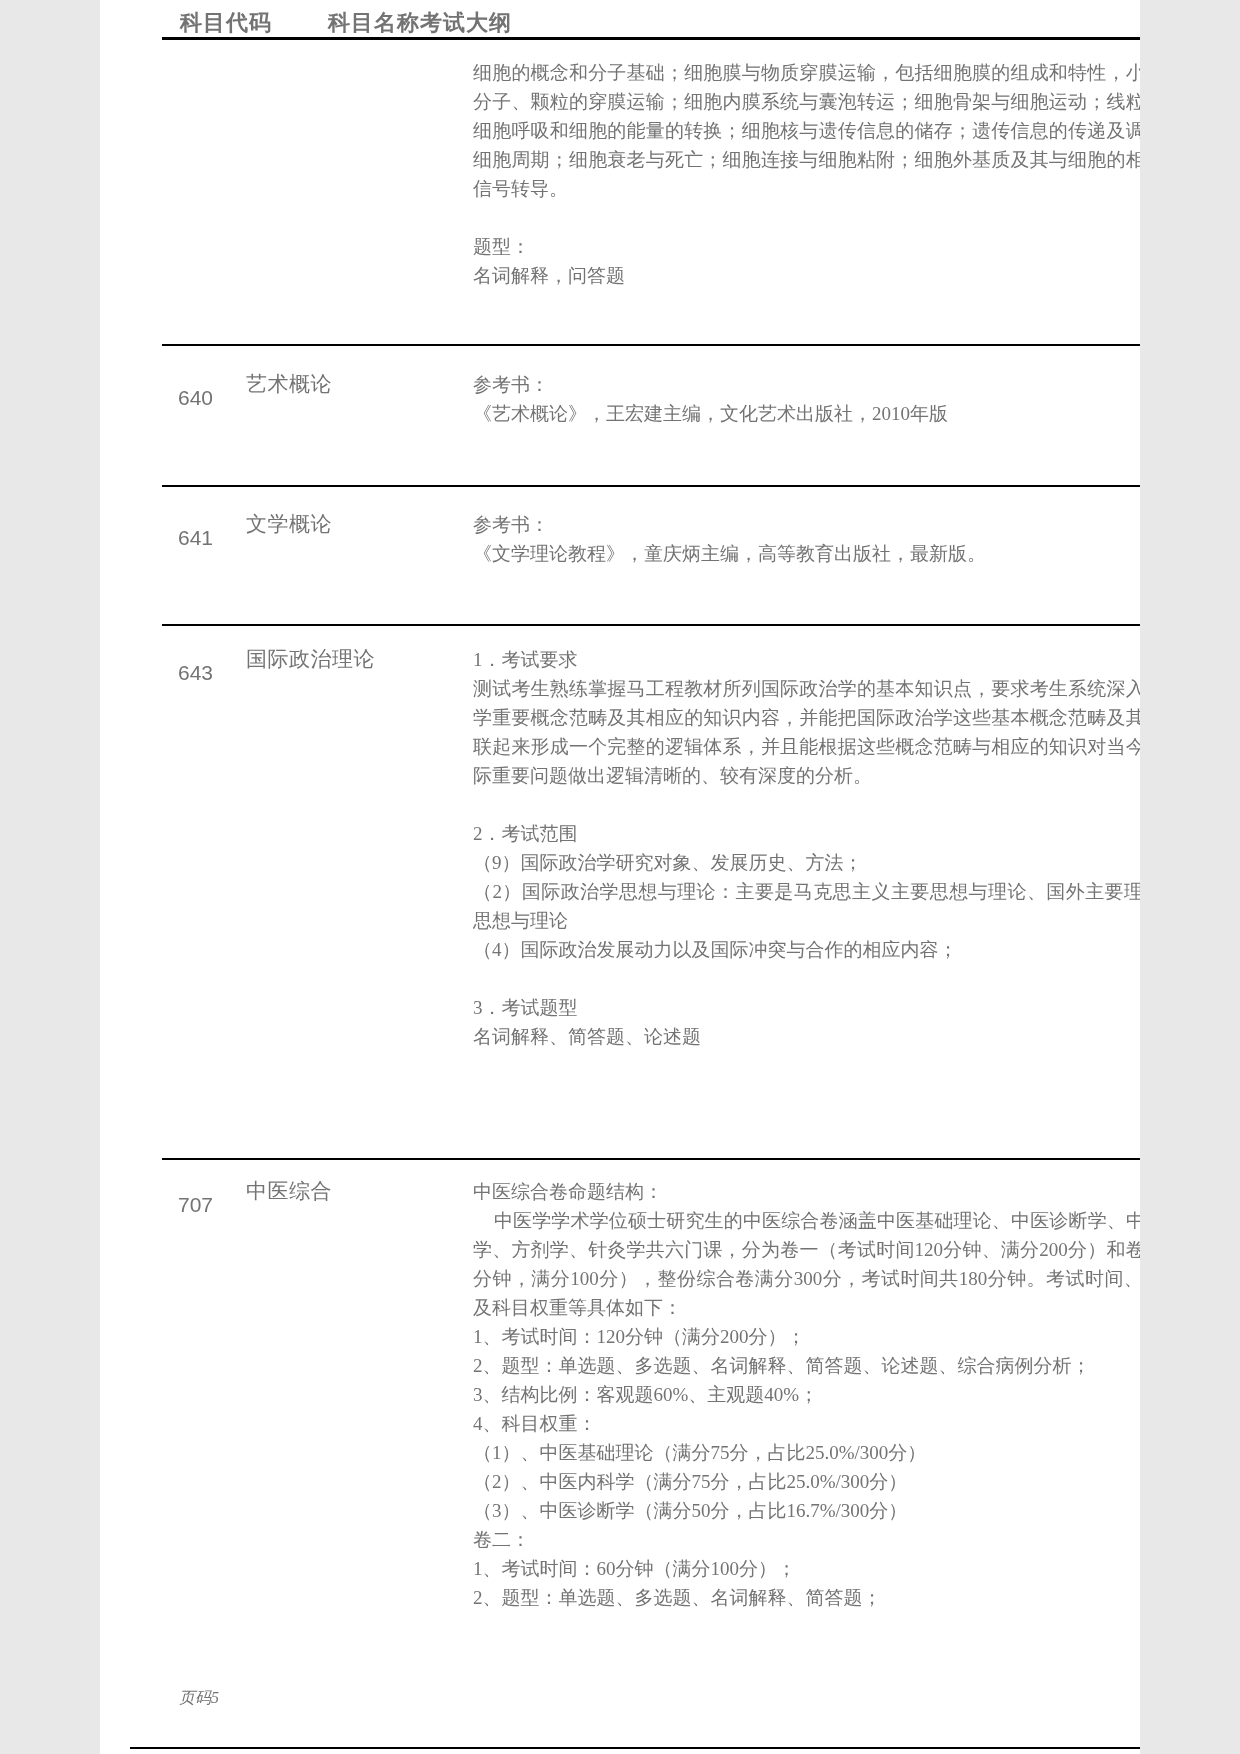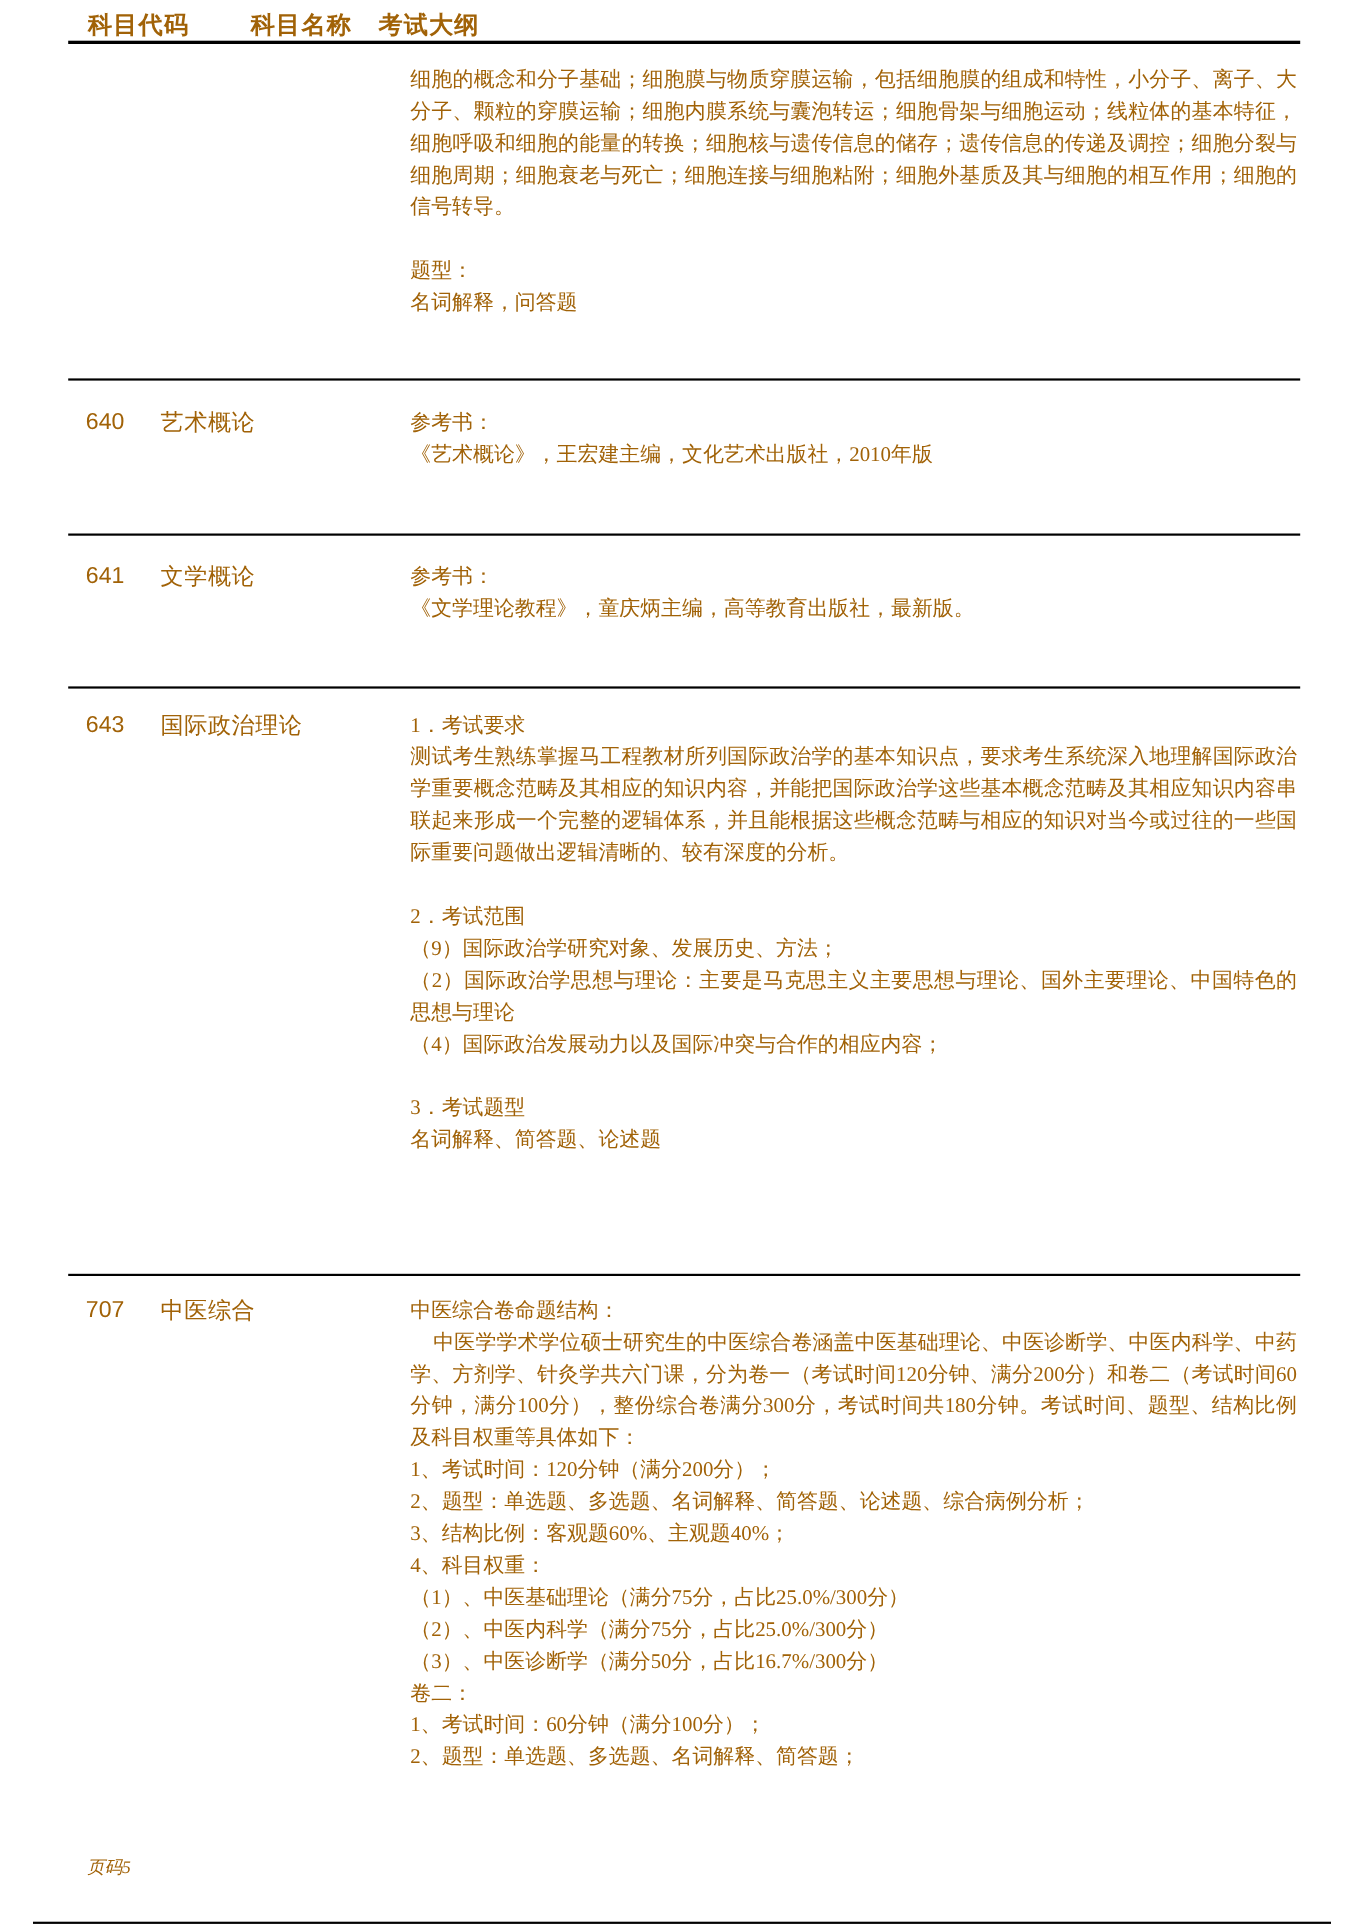--- a/index.html
+++ b/index.html
@@ -1,40 +1,40 @@
 <!DOCTYPE html>
 <html><head>
 <meta charset="utf-8">
 <style>
   html,body { margin:0; padding:0; background:#e8e8e8; }
   .page {
     position:relative;
-    width:1240px; height:1754px;
+    width:1040px; height:1754px;
     margin:0 auto;
     background:#ffffff;
-    color:#a16207;
+    color:#737373;
     font-family:"Liberation Serif","DejaVu Serif",serif;
     overflow:hidden;
   }
   .hdr-label {
     position:absolute; top:8px;
     font-size:22px; font-weight:bold;
     letter-spacing:1px;
     white-space:nowrap;
   }
   .hdr-code    { left:80px; }
   .hdr-name    { left:200px;margin-left:28px; }
-  .hdr-outline { left:344px; }
+  .hdr-outline { left:320px; }
   .rule { position:absolute; background:#000; }
   .rule-header { left:62px; width:1120px; top:37px; height:3px; }
   .rule-row    { left:62px; width:1120px; height:2px; }
   .rule-bottom { left:30px; width:1180px; top:1747px; height:2px; }
   .row { position:absolute; left:0; width:1240px; }
   .cell-code {
-    position:absolute; left:78px; top:2px;
+    position:absolute; left:78px; top:16px;
     font-family:"Liberation Sans","DejaVu Sans",sans-serif;
     font-size:21px; white-space:nowrap;
   }
   .cell-name {
     position:absolute; left:146px; top:0;
     font-size:21px; letter-spacing:0.5px; white-space:nowrap;
   }
   .cell-content {
     position:absolute; left:373px; top:0;
     width:806px;

